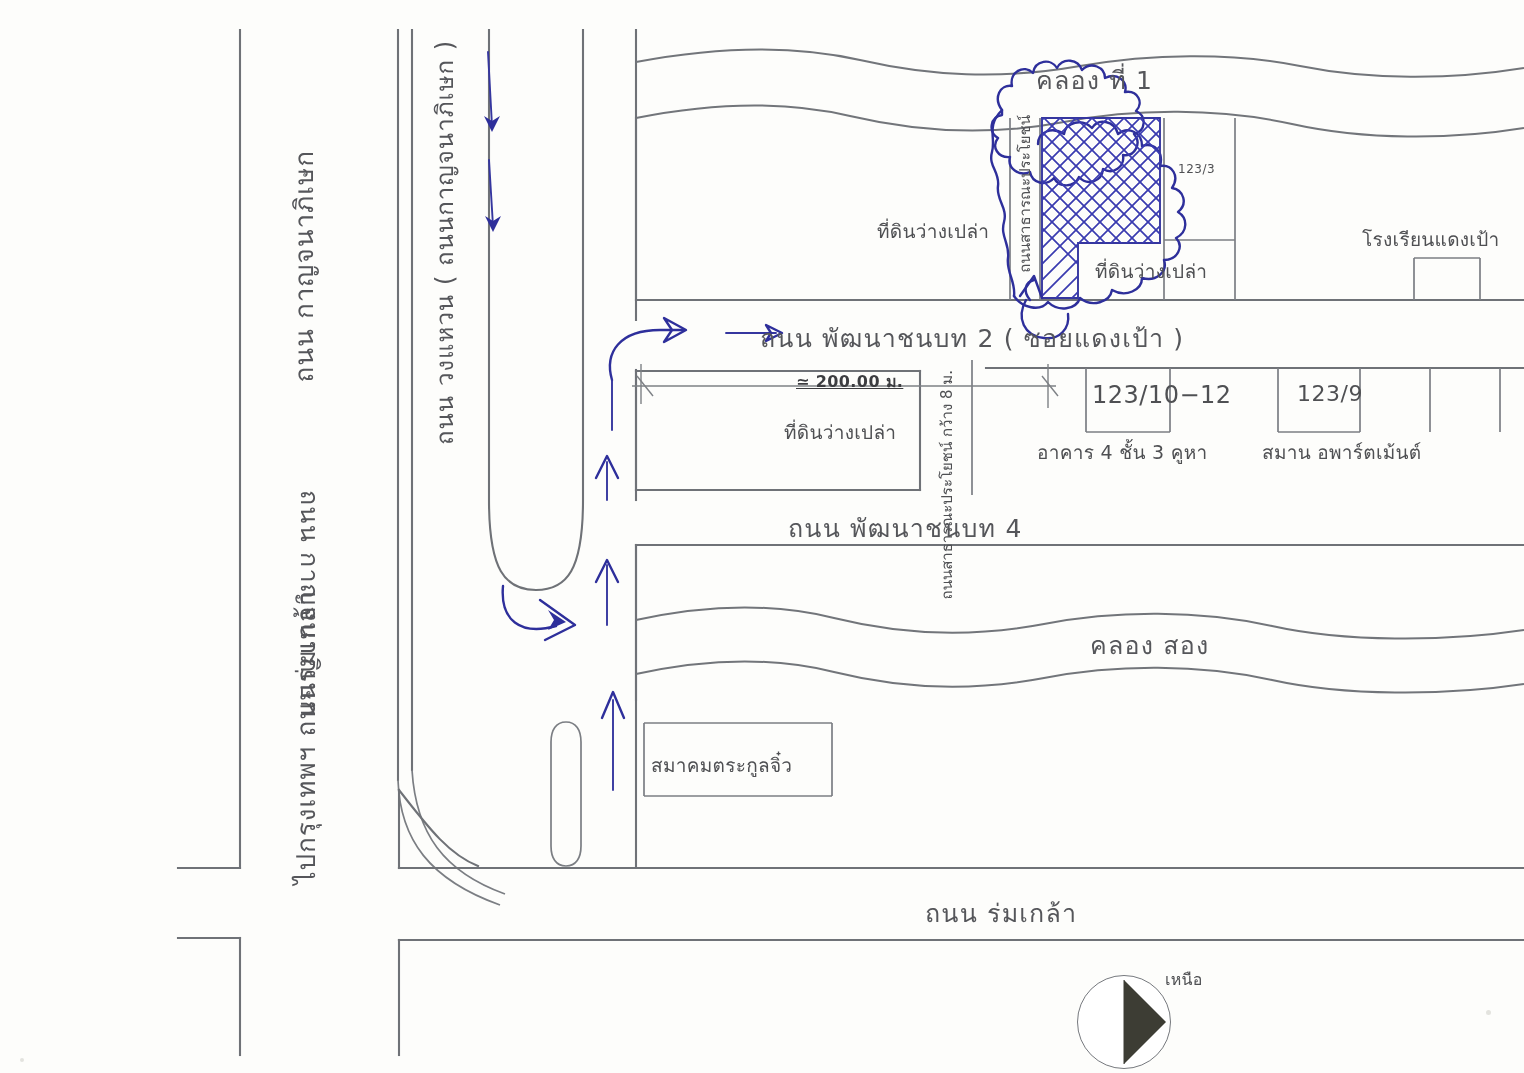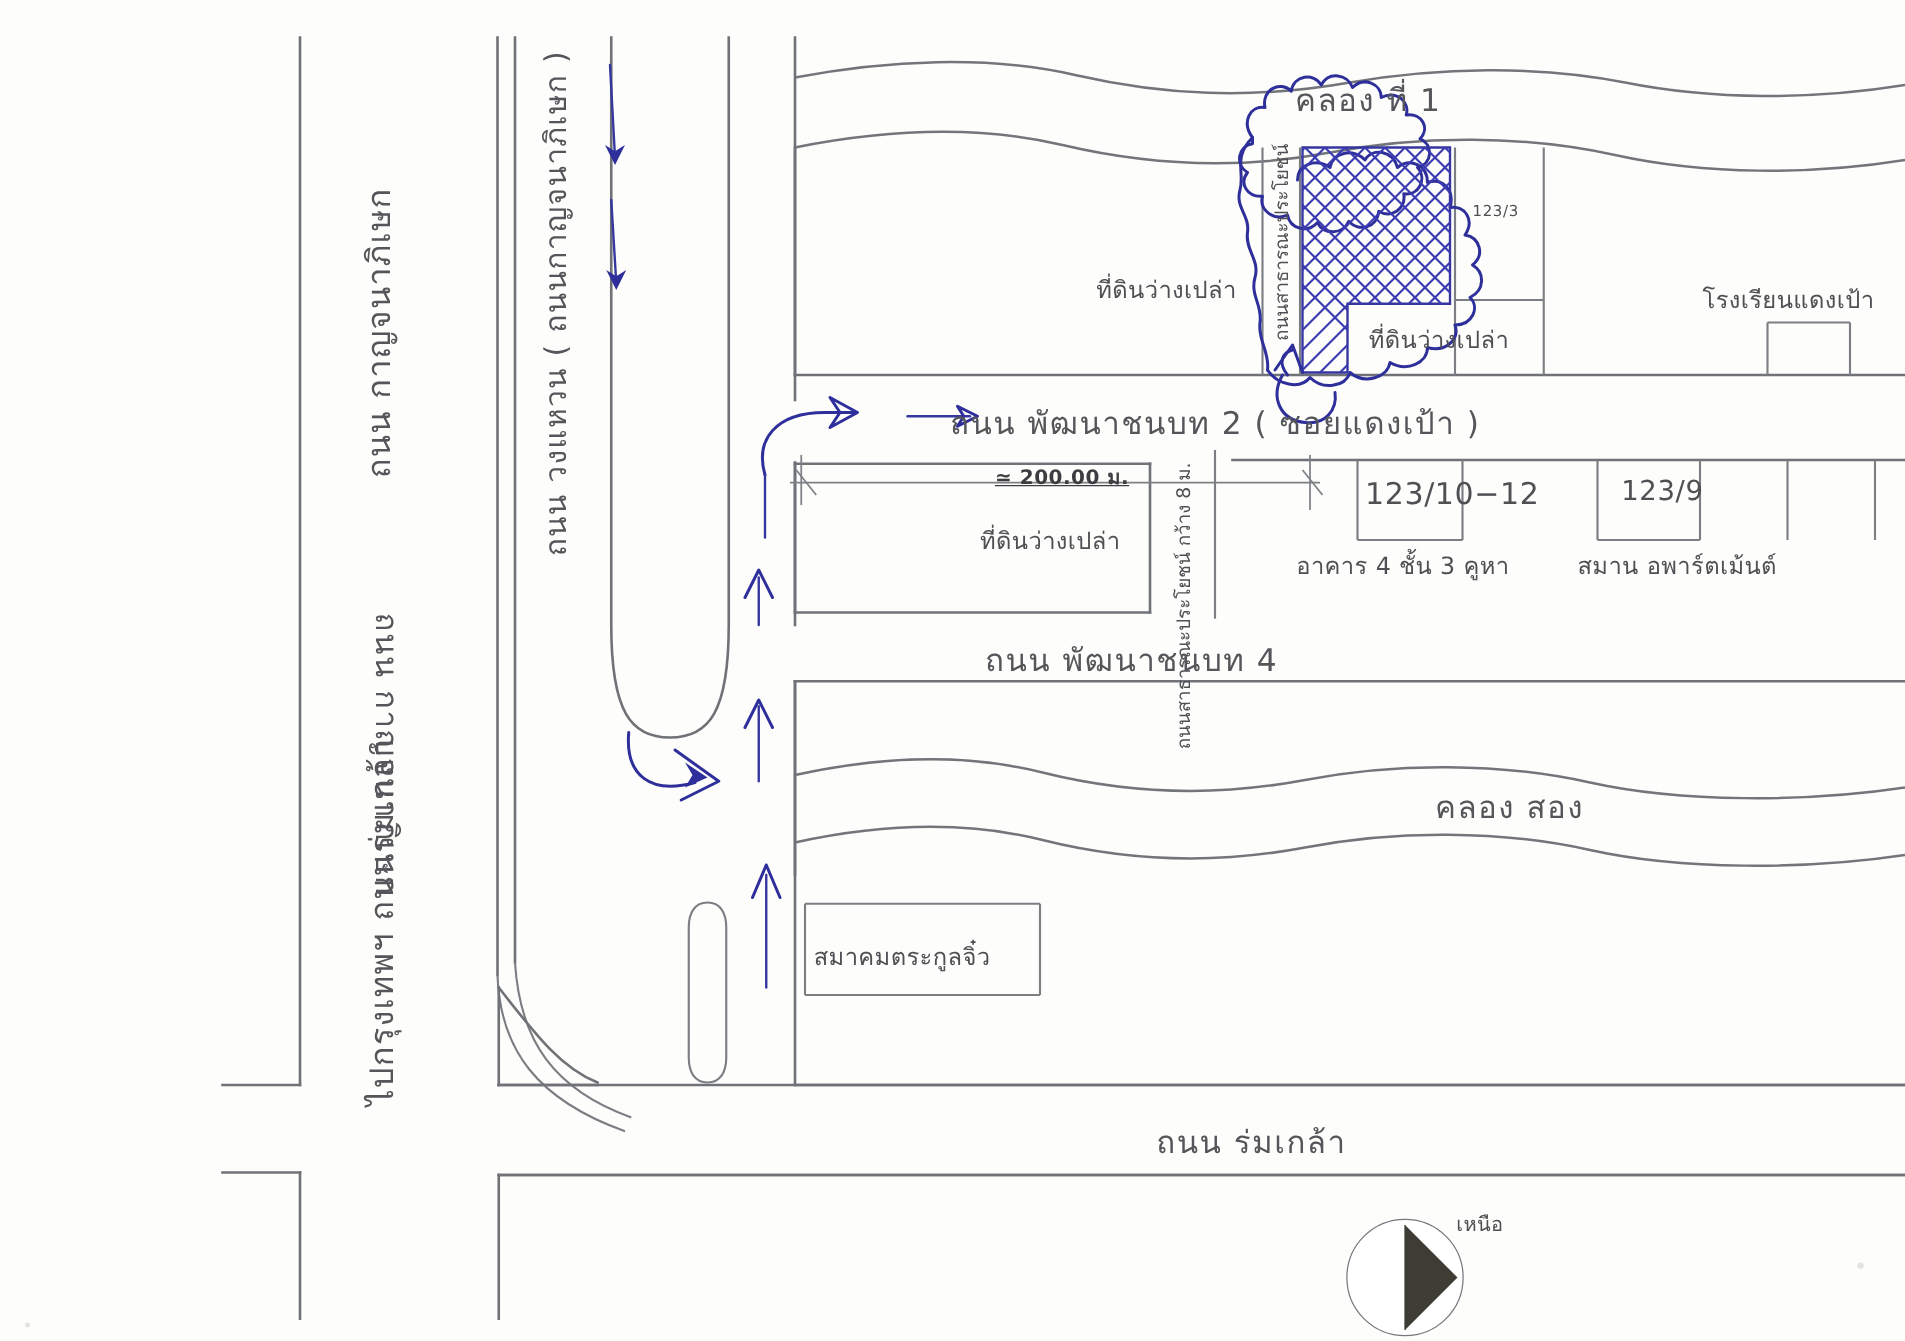--- a/index.html
+++ b/index.html
@@ -280,21 +280,21 @@
   <div class="lbl parcel-id" style="left:1092px; top:381px; font-size:24px;">123/10−12</div>
   <div class="lbl parcel-id" style="left:1297px; top:381px; font-size:22px;">123/9</div>
 
   <div class="lbl small-note" style="left:1037px; top:437px;">อาคาร  4  ชั้น  3  คูหา</div>
   <div class="lbl small-note" style="left:1262px; top:437px;">สมาน  อพาร์ตเม้นต์</div>
 
   <div class="lbl small-note" style="left:1362px; top:224px;">โรงเรียนแดงเป้า</div>
 
   <div class="lbl small-note" style="left:651px; top:750px;">สมาคมตระกูลจิ๋ว</div>
 
-  <div class="lbl road-name" style="left:1148px; top:625px;">คลอง  สอง</div>
+  <div class="lbl road-name" style="left:1090px; top:625px;">คลอง  สอง</div>
 
   <div class="lbl dim-text" style="left:796px; top:369px;text-decoration:underline;">≃ 200.00  ม.</div>
 
   <div class="lbl road-name" style="left:760px; top:318px;">ถนน  พัฒนาชนบท  2 ( ซอยแดงเป้า )</div>
   <div class="lbl road-name" style="left:788px; top:508px;">ถนน  พัฒนาชนบท  4</div>
   <div class="lbl road-name" style="left:925px; top:893px;">ถนน  ร่มเกล้า</div>
 
 
   <div id="compass" style="left:1077px; top:975px;">
     <svg class="needle" viewBox="0 0 92 92" xmlns="http://www.w3.org/2000/svg">

